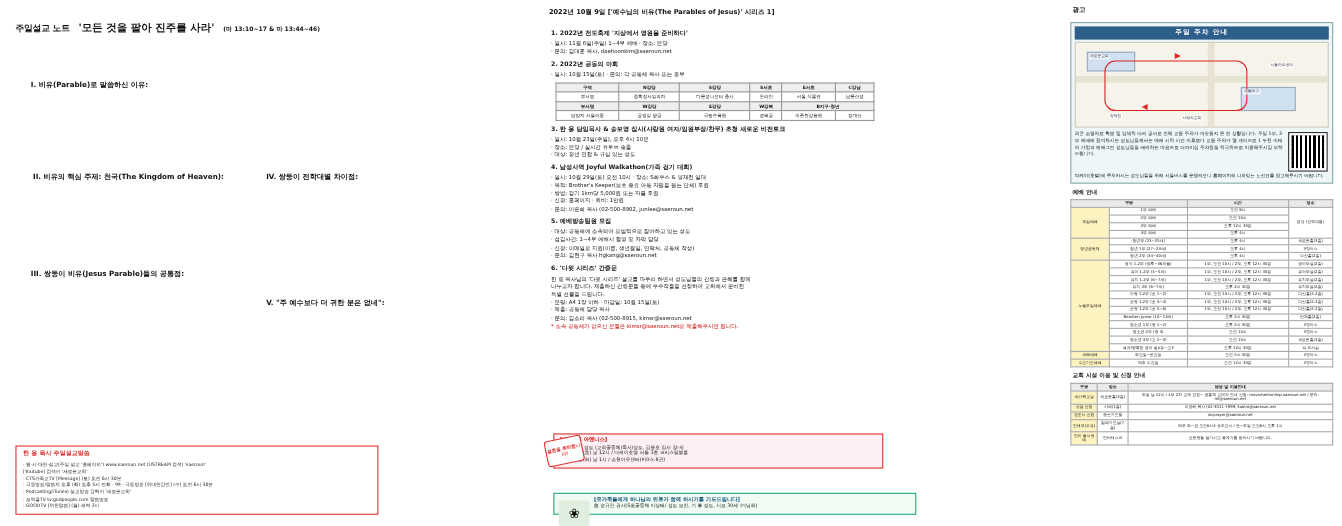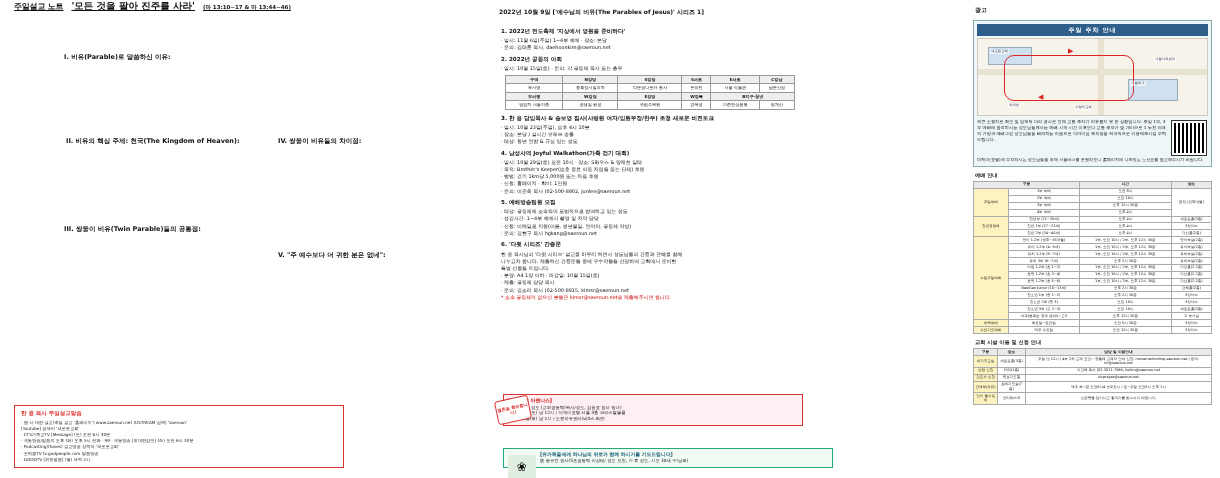--- a/index.html
+++ b/index.html
@@ -7,27 +7,27 @@
   body {
     width:1220px; height:478px;
     font-family:"DejaVu Sans","Liberation Sans",sans-serif;
     background:#ffffff; color:#111;
     font-size:5px; line-height:1.35;
     overflow:hidden;
   }
   .page { position:relative; width:1220px; height:478px; display:flex; }
 
   
-  .left { width:485px; position:relative; padding:0 10px 0 14px;text-decoration:underline; }
+  .left { width:485px; position:relative; padding:20px 10px 0 14px; }
   .left-head { display:flex; align-items:baseline; gap:8px; }
   .lh-title { font-size:8px; font-weight:bold; letter-spacing:-0.2px; }
   .lh-main { font-size:9.5px; font-weight:bold; }
   .lh-sub { font-size:5.5px; font-weight:bold; }
   .outline { margin-top:16px; position:relative; height:330px; }
-  .op { position:absolute; font-size:6.5px; font-weight:bold;margin-left:36px; }
+  .op { position:absolute; font-size:6.5px; font-weight:bold; }
   .op1 { left:14px; top:24px; }
   .op2 { left:16px; top:108px; }
   .op3 { left:14px; top:196px; }
   .op4 { left:228px; top:108px; }
   .op5 { left:228px; top:222px; }
 
   .pastor-box { position:absolute; left:14px; bottom:10px; width:330px; border:1px solid #d33; padding:4px 6px; }
   .pb-title { color:#d33; font-weight:bold; font-size:5.5px; margin-bottom:2px; }
   .pb-line { font-size:4.2px; color:#222; margin:0.5px 0; }
 
@@ -85,22 +85,22 @@
   <div class="left">
     <div class="left-head">
       <span class="lh-title">주일설교 노트</span>
       <span class="lh-main">'모든 것을 팔아 진주를 사라'</span>
       <span class="lh-sub">(마 13:10~17 &amp; 마 13:44~46)</span>
     </div>
 
     <div class="outline">
       <div class="op op1">I.  비유(Parable)로 말씀하신 이유:</div>
       <div class="op op2">II.  비유의 핵심 주제: 천국(The Kingdom of Heaven):</div>
-      <div class="op op3">III.  쌍둥이 비유(Twin Parable)들의 공통점:</div>
-      <div class="op op4">IV.  쌍둥이 비유들의 차이점:</div>
+      <div class="op op3">III.  쌍둥이 비유(Jesus Parable)들의 공통점:</div>
+      <div class="op op4">IV.  쌍둥이 전학대별 차이점:</div>
       <div class="op op5">V.  "주 예수보다 더 귀한 분은 없네":</div>
     </div>
 
     <div class="pastor-box">
       <div class="pb-title">한 용 목사 주일설교말씀</div>
       <div class="pb-line">· 웹·시·대한·설교(주일 설교 '홈페이지') www.saeroun.net (USTREAM 검색) 'saeroun'</div>
       <div class="pb-line">  [Youtube] 검색어 '새로운교회'</div>
       <div class="pb-line">· CTS가족교TV [Message] (토) 오전 6시 30분</div>
       <div class="pb-line">· 극동방송/말씀의 오후 (화) 오후 5시 전화   · 99 · 극동방송 [위대한감언] (수) 오전 6시 30분</div>
       <div class="pb-line">· Podcasting/iTunes) 설교방송 강력어 '새로운교회'</div>

